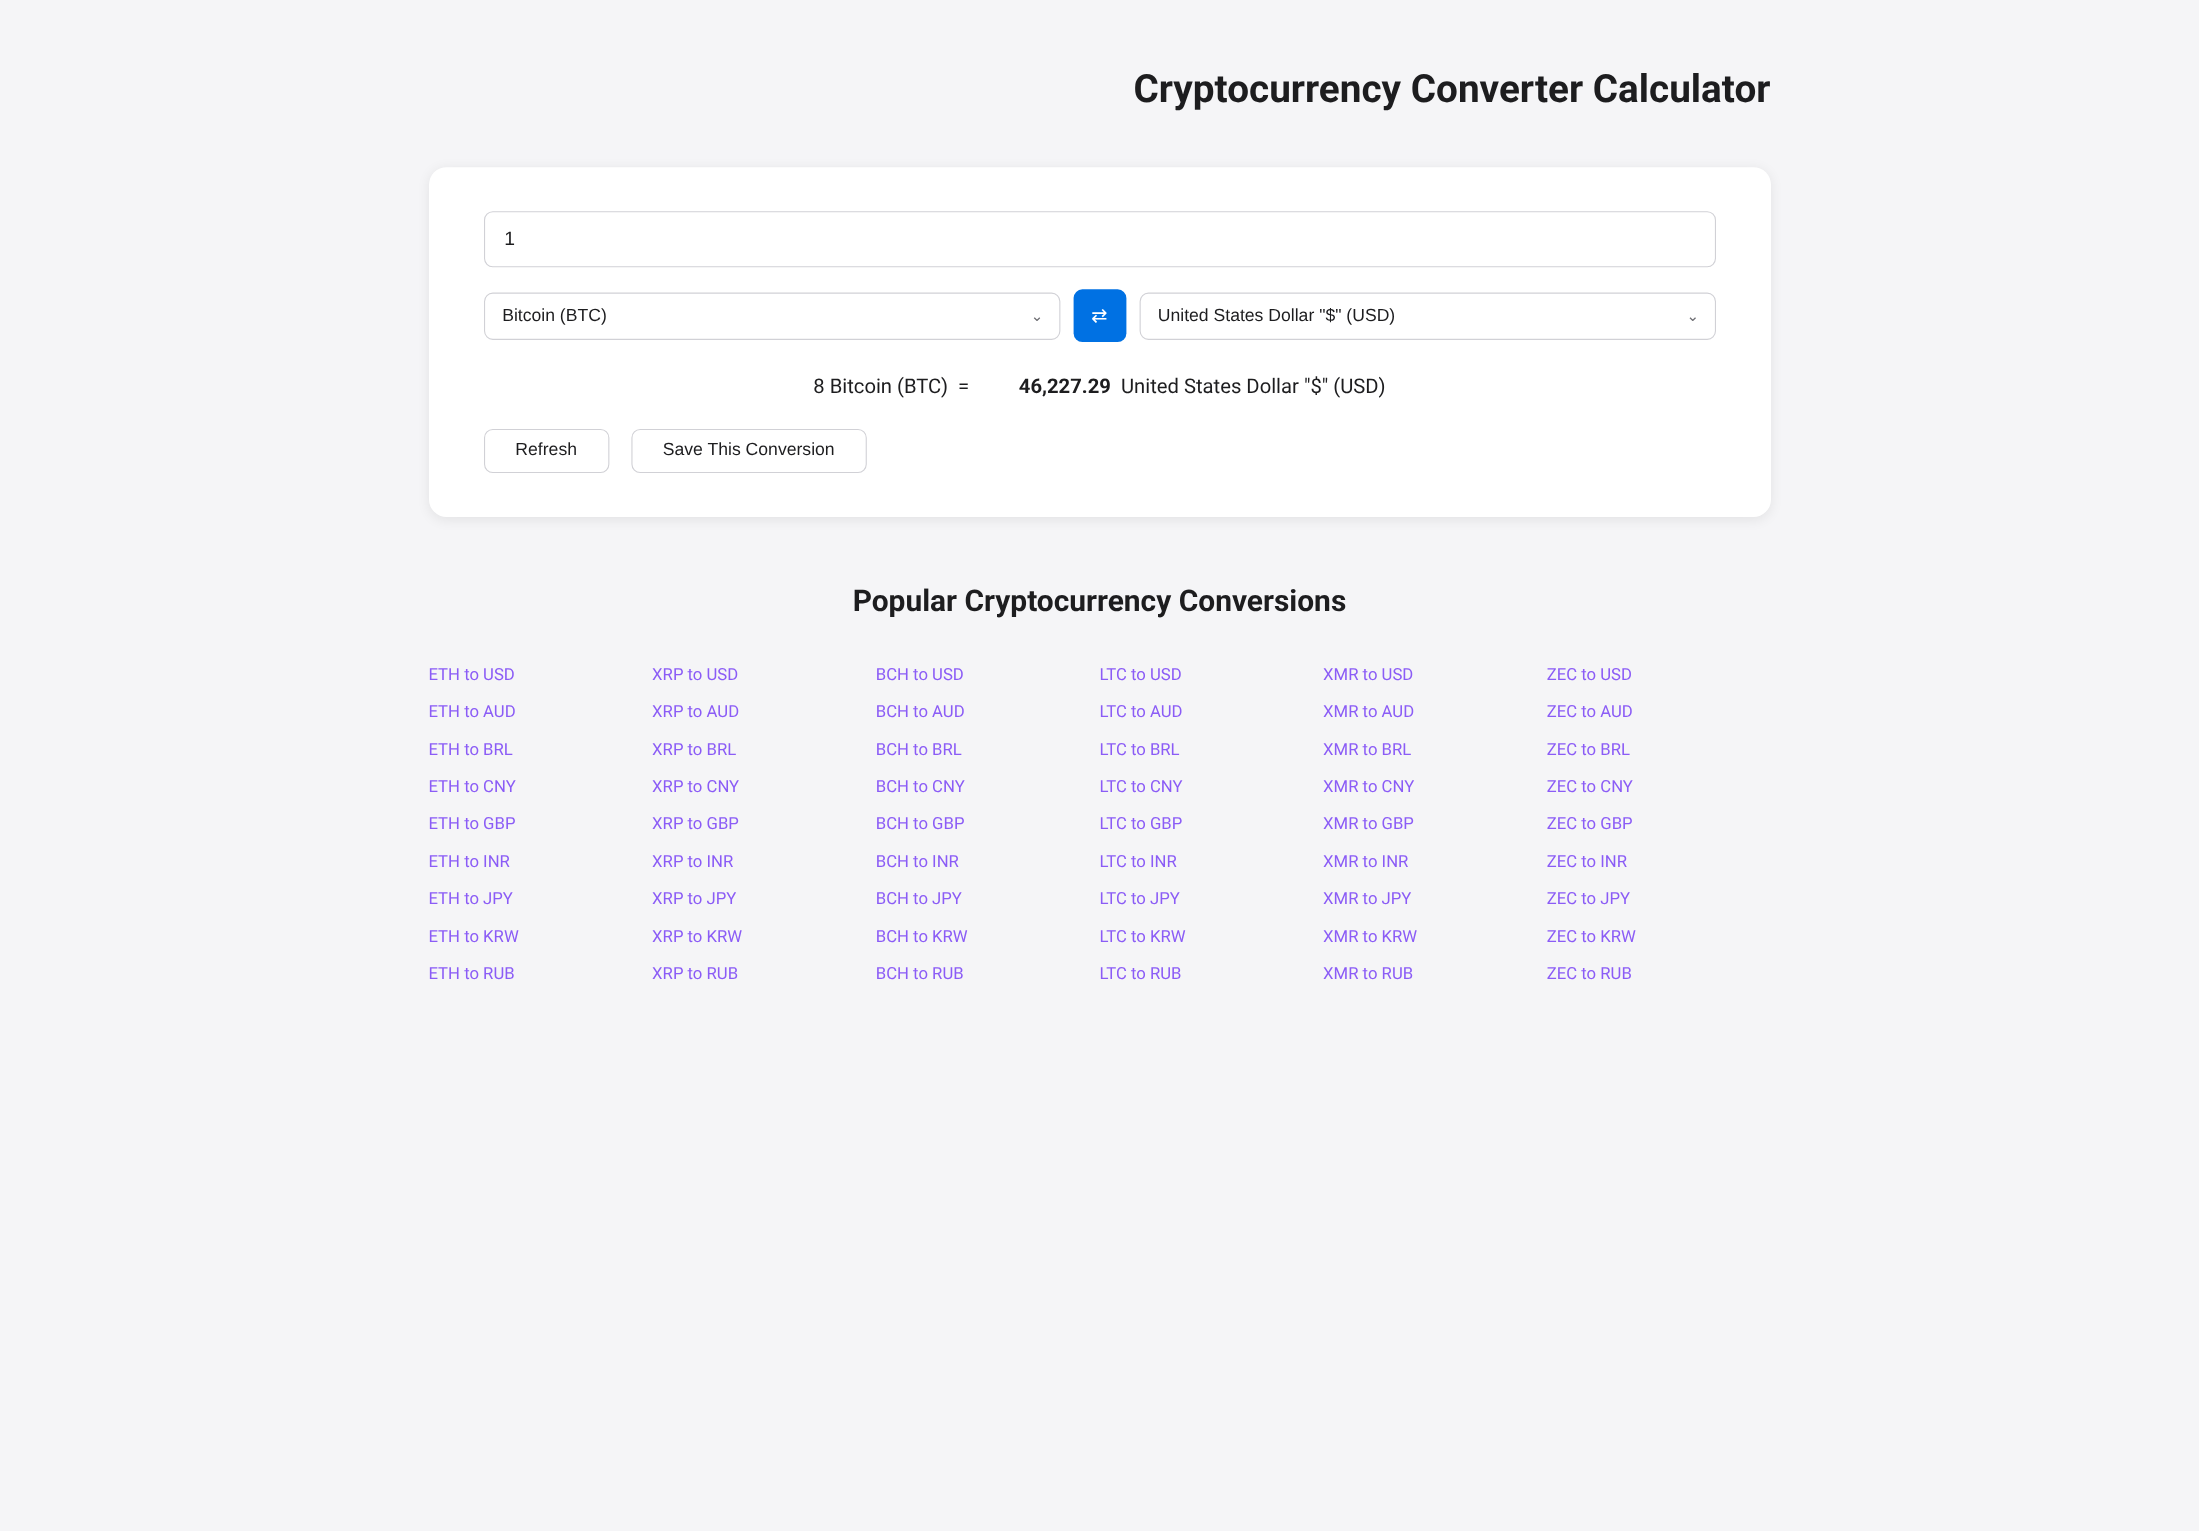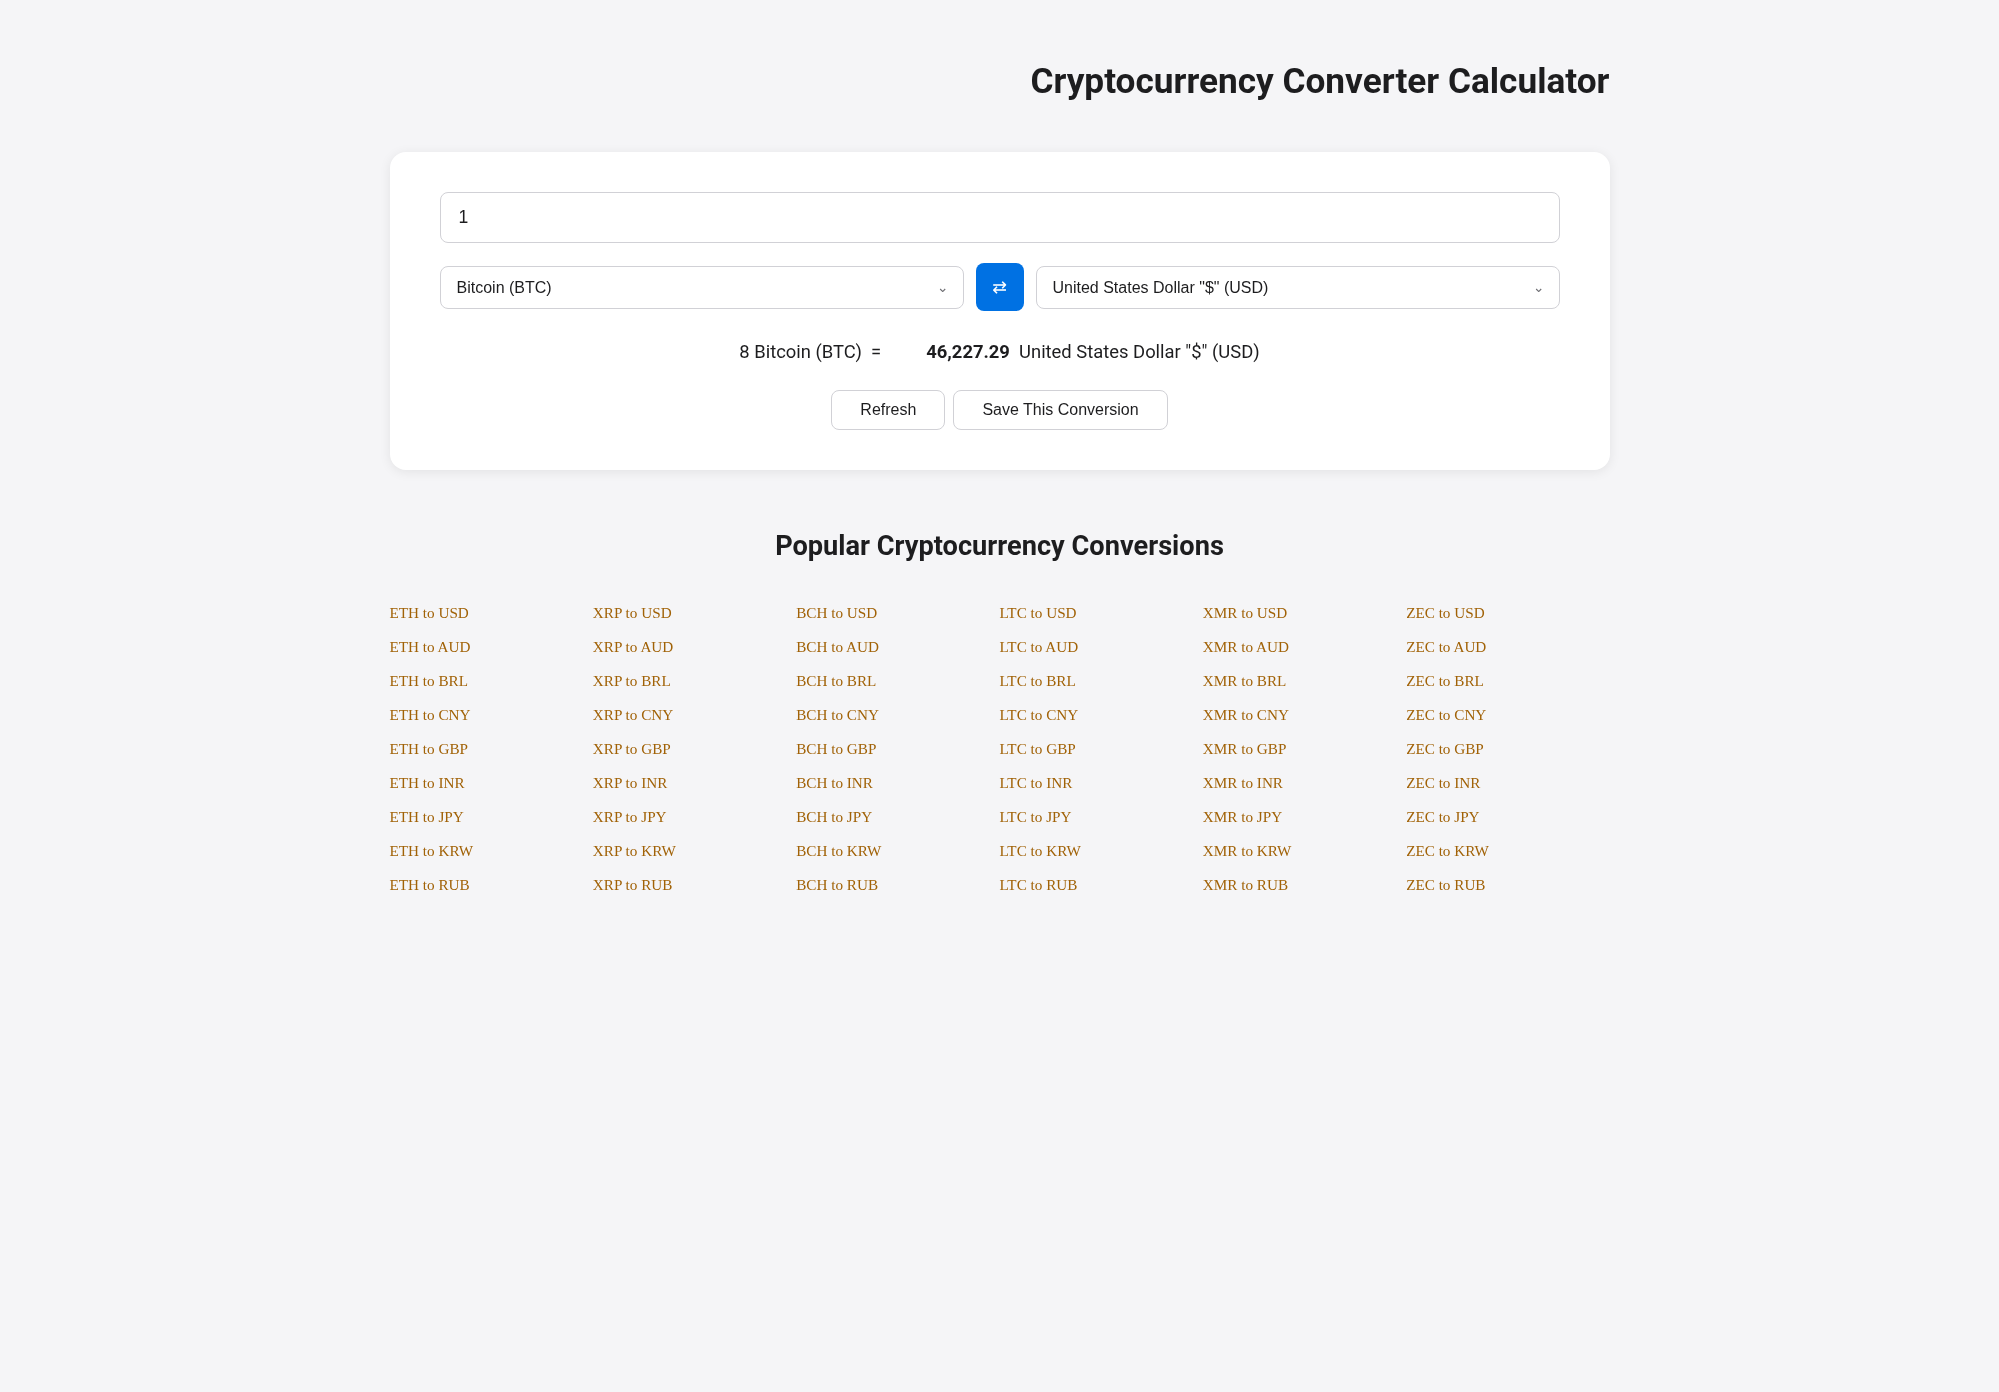--- a/index.html
+++ b/index.html
@@ -92,22 +92,21 @@
       margin-bottom: 28px;
       color: #1d1d1f;
     }
     .result-value {
       font-weight: 700;
       font-size: 1.15rem;
       margin-left: 36px;
     }
     .action-buttons {
       display: flex;
-      justify-content: center;
-      gap: 8px;
+      gap: 20px;
     }
     .btn-refresh, .btn-save {
       padding: 10px 28px;
       font-size: 1rem;
       border-radius: 8px;
       cursor: pointer;
       border: 1.5px solid #d1d1d6;
       background: #fff;
       color: #1d1d1f;
       transition: background 0.15s;
@@ -121,26 +120,25 @@
       font-weight: 700;
       margin-bottom: 36px;
       color: #1d1d1f;
     }
     .conversions-grid {
       display: grid;
       grid-template-columns: repeat(6, 1fr);
       gap: 4px 0;
     }
     .conversion-link {
-      color: #a16207;
+      color: #8b5cf6;
       font-size: 0.95rem;
       text-decoration: none;
       padding: 6px 0;
       cursor: pointer;
-      font-family: Liberation Serif, serif;
     }
   </style>
 </head>
 <body>
 
 <div class="page-wrapper">
   <h1 class="page-title">Cryptocurrency Converter Calculator</h1>
 
   <div class="converter-card">
     <input type="text" class="amount-input" value="1" style="">

